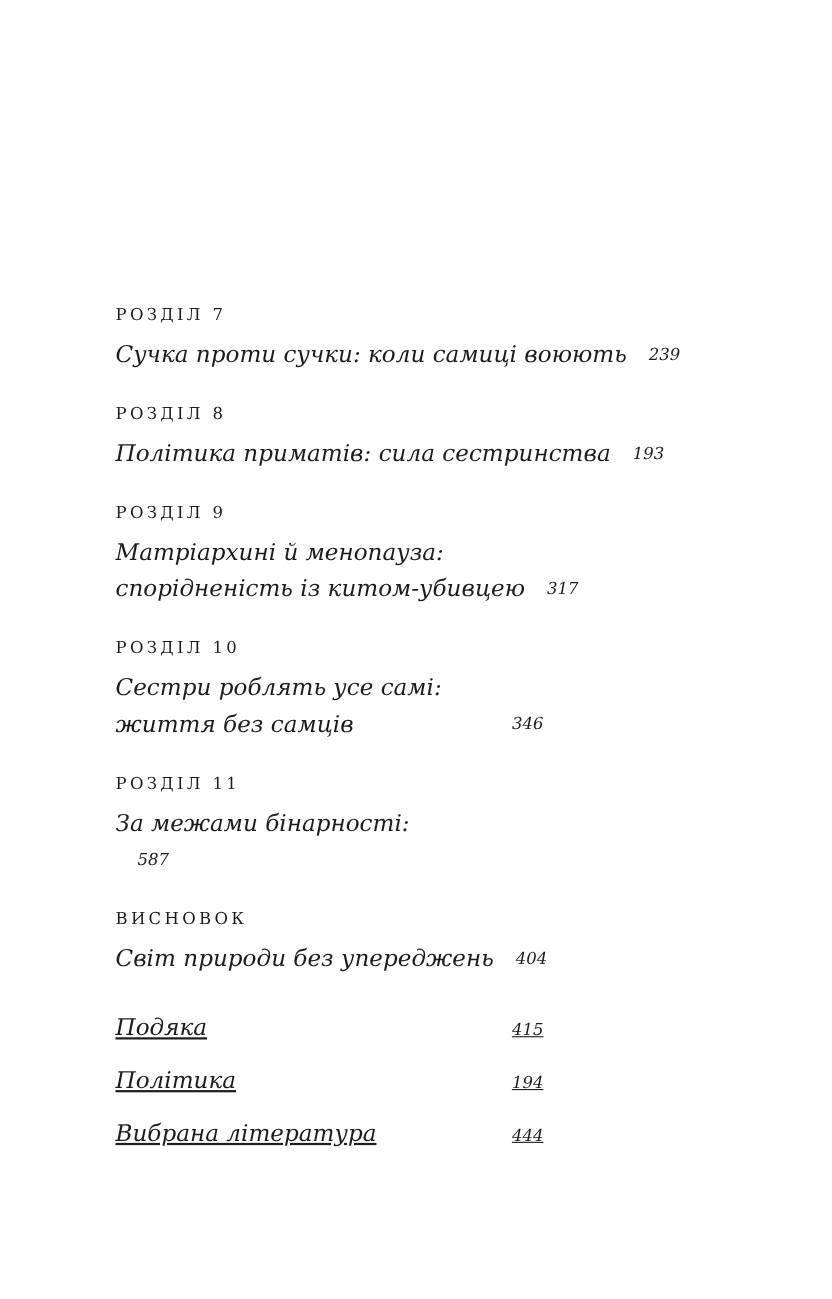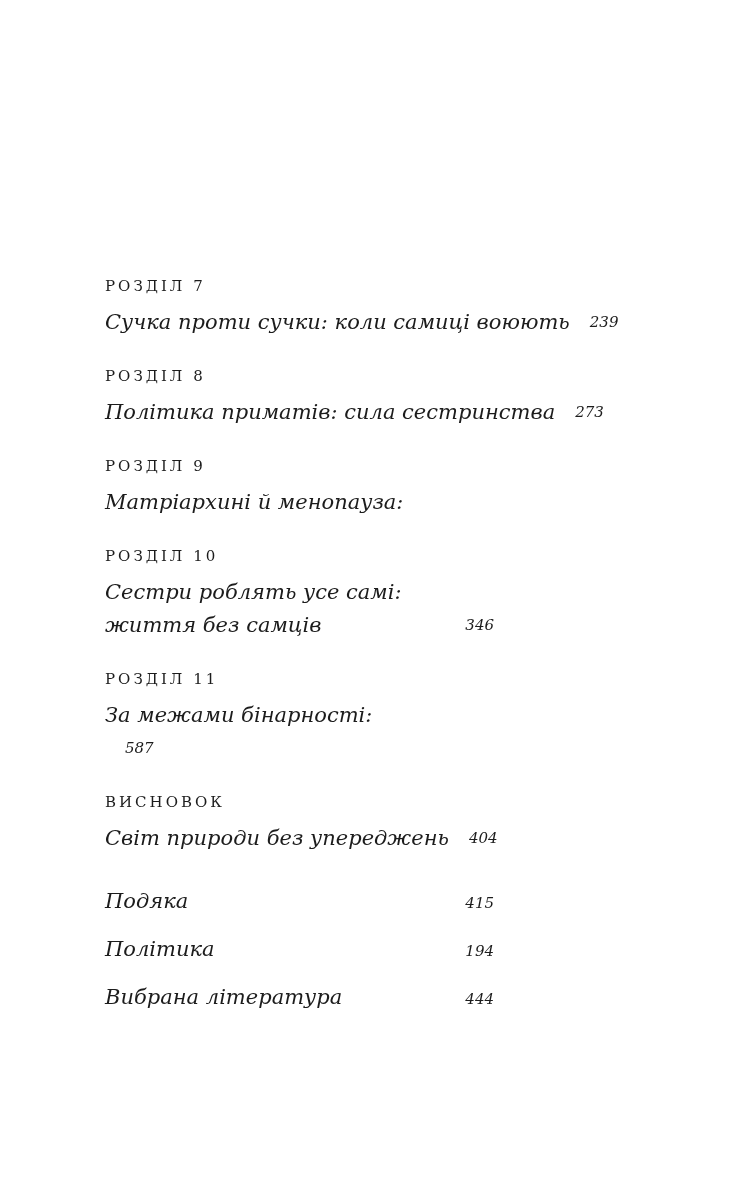--- a/index.html
+++ b/index.html
@@ -48,20 +48,21 @@
     white-space: nowrap;
   }
   .page-num {
     font-style: italic;
     font-size: 15px;
     padding-left: 20px;
     white-space: nowrap;
   }
   .back-matter {
     margin-top: 30px;
+    text-decoration: underline;
   }
   .back-row {
     display: flex;
     justify-content: space-between;
     align-items: baseline;
     font-style: italic;
     font-size: 21px;
     line-height: 33px;
     margin: 0 0 13px 0;
   }
@@ -76,27 +77,31 @@
     <div class="title-row">
       <span class="title-text">Сучка проти сучки: коли самиці воюють</span>
       <span class="page-num">239</span>
     </div>
   </section>
 
   <section class="entry">
     <div class="chapter-label">РОЗДІЛ 8</div>
     <div class="title-row">
       <span class="title-text">Політика приматів: сила сестринства</span>
-      <span class="page-num">273</span>
+      <span class="page-num">193</span>
     </div>
   </section>
 
   <section class="entry">
     <div class="chapter-label">РОЗДІЛ 9</div>
     <div class="title-line">Матріархині й менопауза:</div>
+    <div class="title-row">
+      <span class="title-text">спорідненість із китом-убивцею</span>
+      <span class="page-num">317</span>
+    </div>
   </section>
 
   <section class="entry">
     <div class="chapter-label">РОЗДІЛ 10</div>
     <div class="title-line">Сестри роблять усе самі:</div>
     <div class="title-row">
       <span class="title-text">життя без самців</span>
       <span class="page-num">346</span>
     </div>
   </section>

